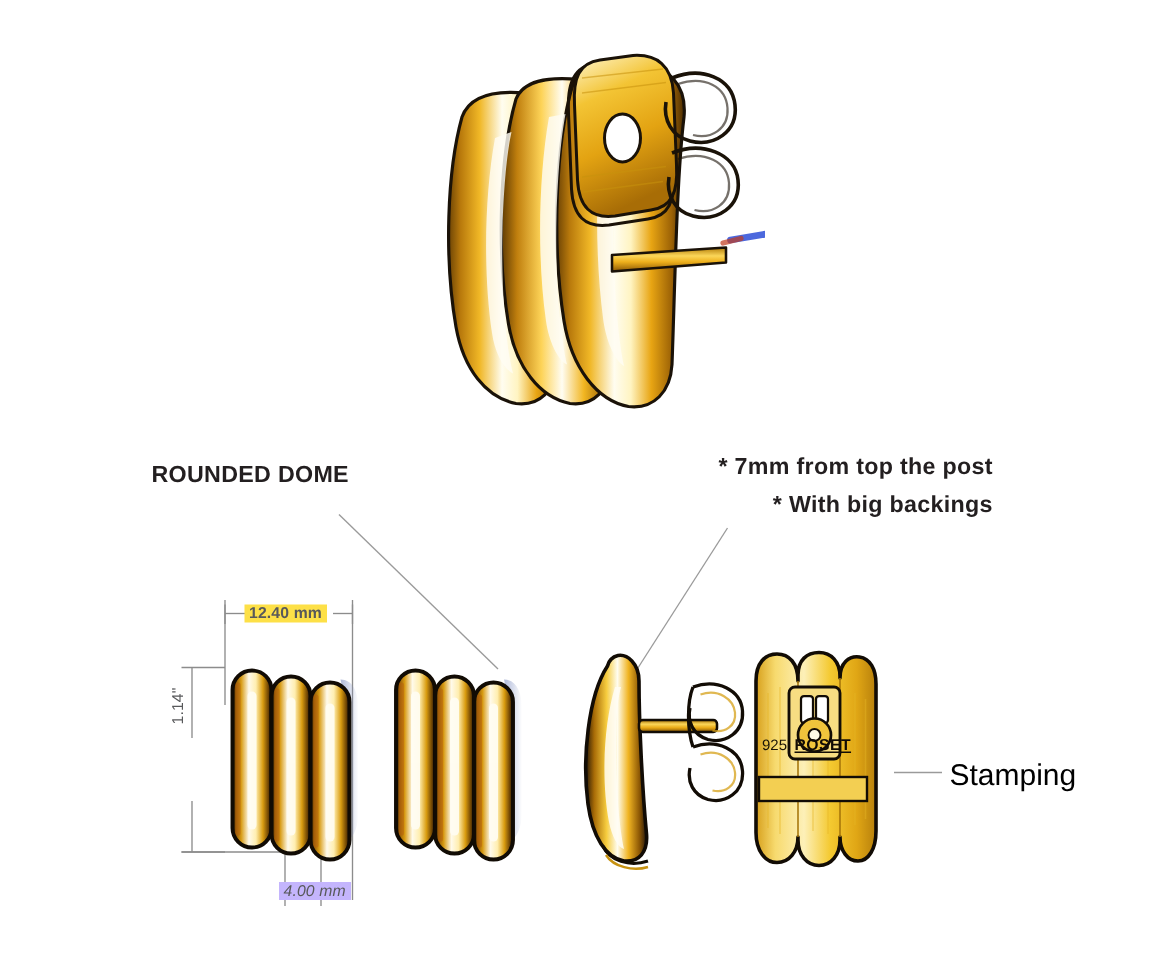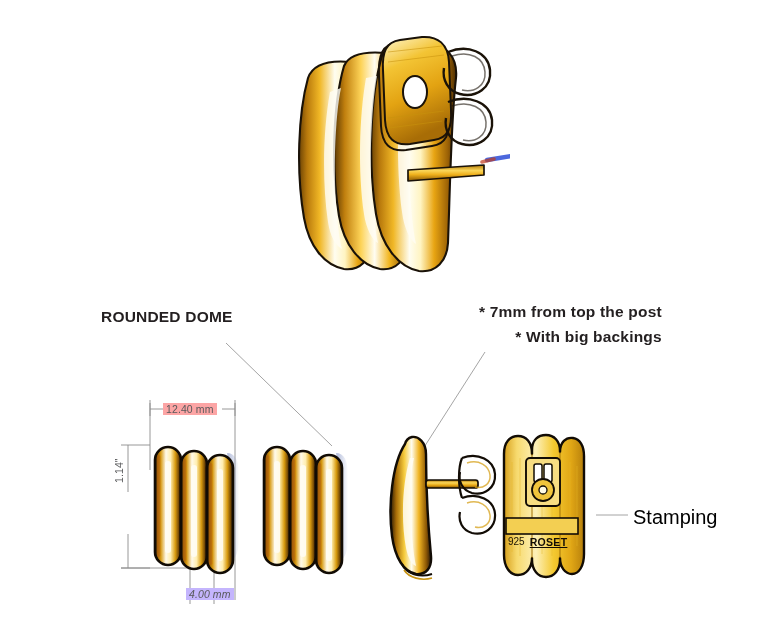--- a/index.html
+++ b/index.html
@@ -32,21 +32,21 @@
     color:#000000;white-space:nowrap;
   }
 
   
   .dim-text{
     font-size:10.5px;
     color:#58595b;
     white-space:nowrap;
     letter-spacing:.1px;
   }
-  #dim-top-text{left:163px;top:403px;background:#fca5a5;padding:0 3px;}
+  #dim-top-text{left:163px;top:403px;background:#fde047;padding:0 3px;font-weight:bold;}
   #dim-bottom-text{left:186px;top:588px;background:#c4b5fd;padding:0 3px;font-style:italic;}
   #dim-left-text{
     left:113px;top:486px;
     transform:rotate(-90deg);
     transform-origin:left top;
     background:#fff;padding:0 3px;
   }
 
   
   svg.overlay{position:absolute;left:0;top:0;width:782px;height:642px;pointer-events:none;}
@@ -317,20 +317,20 @@
 
     <rect x="30" y="26" width="34" height="48" rx="4" fill="#f7dd82" stroke="#120c05" stroke-width="1.9"></rect>
     <rect x="38" y="32" width="8" height="18" rx="2" fill="#fff" stroke="#120c05" stroke-width="1.5"></rect>
     <rect x="48" y="32" width="8" height="18" rx="2" fill="#fff" stroke="#120c05" stroke-width="1.5"></rect>
     <circle cx="47" cy="58" r="11" fill="#f0c43c" stroke="#120c05" stroke-width="1.8"></circle>
     <circle cx="47" cy="58" r="4" fill="#fffbe6" stroke="#120c05" stroke-width="1.3"></circle>
 
     <rect x="10" y="86" width="72" height="16" fill="#f3cf52" stroke="#120c05" stroke-width="1.6"></rect>
   </svg>
 
-  <div class="abs" style="left:508px;top:536px;display:flex;align-items:flex-start;gap:5px;">
+  <div class="abs" style="left:508px;top:491px;display:flex;align-items:center;gap:5px;">
     <span style="font-size:10px;color:#1b1406;">925</span>
     <span style="font-size:10.5px;font-weight:bold;color:#120c05;letter-spacing:.3px;text-decoration:underline;">ROSET</span>
   </div>
 
   <div class="abs" id="stamping-label">Stamping</div>
 
 </div>
 
 </body></html>

